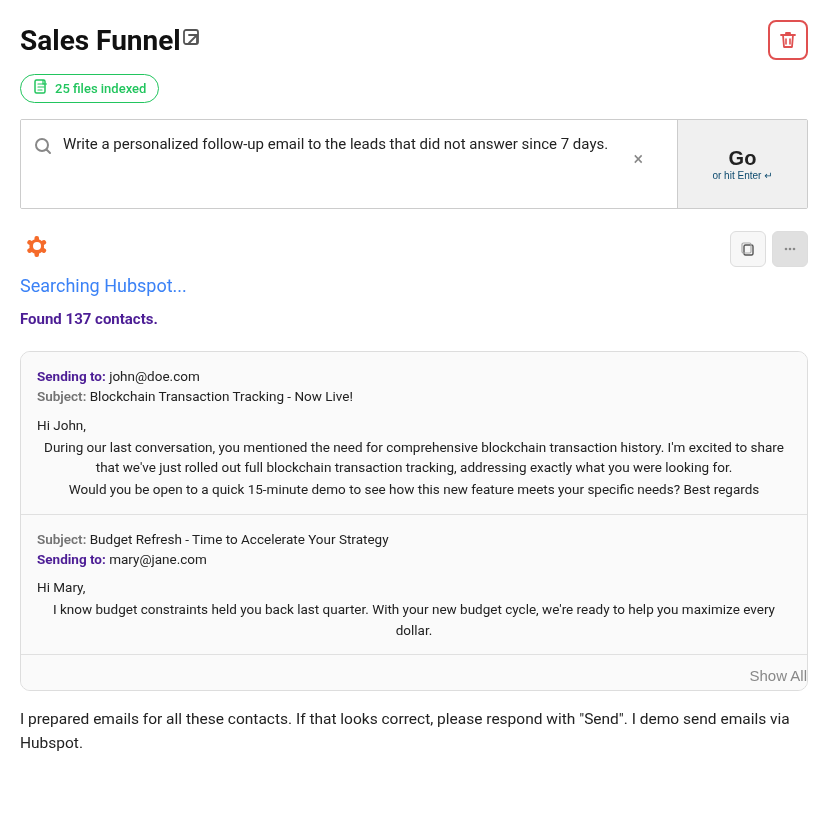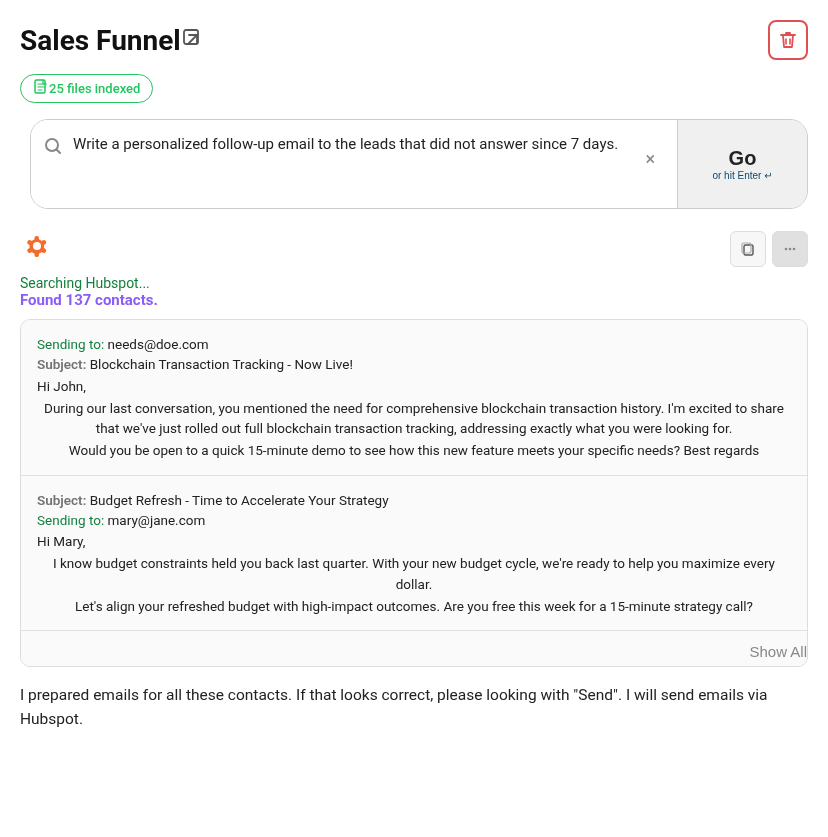--- a/index.html
+++ b/index.html
@@ -49,41 +49,41 @@
       cursor: pointer;
       display: flex;
       align-items: center;
       justify-content: center;
     }
 
     
     .files-badge {
       display: inline-flex;
       align-items: center;
+      gap: 6px;
       border: 1.5px solid #22c55e;
       border-radius: 20px;
       padding: 4px 12px;
       color: #22c55e;
       font-size: 13px;
       font-weight: 500;
       margin-bottom: 16px;
     }
     .files-badge-icon {
       font-size: 14px;
     }
 
     
     .search-container {
       display: flex;
-      gap: 0;
+      gap: 12px;
       margin-bottom: 20px;
       border: 1.5px solid #ccc;
-      border-radius: 18px;
+      border-radius: 2px;
       overflow: hidden;
-      margin-left: 10px;
     }
     .search-input-area {
       display: flex;
       align-items: flex-start;
       padding: 14px 12px;
       flex: 1;
       gap: 10px;
       background: #fff;
     }
     .search-icon-wrap {
@@ -174,29 +174,29 @@
       align-items: center;
       justify-content: center;
       font-size: 15px;
       color: #555;
     }
     .action-btn-gray {
       background: #e0e0e0;
     }
 
     .searching-text {
-      font-size: 14px;
-      color: #15803d;
-      margin-bottom: 0;
+      font-size: 18px;
+      color: #3b82f6;
+      margin-bottom: 14px;
     }
     .found-text {
       font-size: 15px;
       font-weight: 700;
-      color: #8b5cf6;
-      margin-bottom: 10px;
+      color: #4c1d95;
+      margin-bottom: 23px;
     }
 
     
     .emails-container {
       border: 1.5px solid #ddd;
       border-radius: 10px;
       overflow: hidden;
       background: #fafafa;
     }
     .email-card {
@@ -205,29 +205,29 @@
     }
     .email-card + .email-card {
       border-top: 1.5px solid #e0e0e0;
     }
     .email-card p {
       font-size: 13.5px;
       line-height: 1.5;
       color: #222;
     }
     .email-label {
-      font-weight: 400;
-      color: #15803d;
+      font-weight: 700;
+      color: #4c1d95;
     }
     .email-subject-label {
       font-weight: 600;
       color: #737373;
     }
     .email-greeting {
-      margin-top: 1px;
+      margin-top: 8px;
     }
     .email-body {
       margin-top: 2px;
       color: #333;
       text-align: center;
     }
 
     .show-all-row {
       display: flex;
       justify-content: flex-end;
@@ -341,21 +341,21 @@
     </div>
 
     <p class="searching-text">Searching Hubspot...</p>
     <p class="found-text">Found 137 contacts.</p>
 
     <div class="emails-container">
 
       <div class="email-card">
         <p>
           <span class="email-label">Sending to:</span>
-          <span>needs@doe.com</span>
+          <span>john@doe.com</span>
         </p>
         <p>
           <span class="email-subject-label">Subject:</span>
           <span>Blockchain Transaction Tracking - Now Live!</span>
         </p>
         <p class="email-greeting">Hi John,</p>
         <p class="email-body">During our last conversation, you mentioned the need for comprehensive blockchain transaction history. I'm excited to share that we've just rolled out full blockchain transaction tracking, addressing exactly what you were looking for.</p>
         <p class="email-body">Would you be open to a quick 15-minute demo to see how this new feature meets your specific needs? Best regards</p>
       </div>
 
@@ -363,26 +363,25 @@
         <p>
           <span class="email-subject-label">Subject:</span>
           <span>Budget Refresh - Time to Accelerate Your Strategy</span>
         </p>
         <p>
           <span class="email-label">Sending to:</span>
           <span>mary@jane.com</span>
         </p>
         <p class="email-greeting">Hi Mary,</p>
         <p class="email-body">I know budget constraints held you back last quarter. With your new budget cycle, we're ready to help you maximize every dollar.</p>
-        <p class="email-body">Let's align your refreshed budget with high-impact outcomes. Are you free this week for a 15-minute strategy call?</p>
       </div>
 
       <div class="show-all-row">
         <button class="show-all-btn">Show All</button>
       </div>
 
     </div>
   </div>
 
   
-  <p class="closing-message">I prepared emails for all these contacts. If that looks correct, please looking with "Send". I will send emails via Hubspot.</p>
+  <p class="closing-message">I prepared emails for all these contacts. If that looks correct, please respond with "Send". I demo send emails via Hubspot.</p>
 
 </div>
 
 </body></html>

